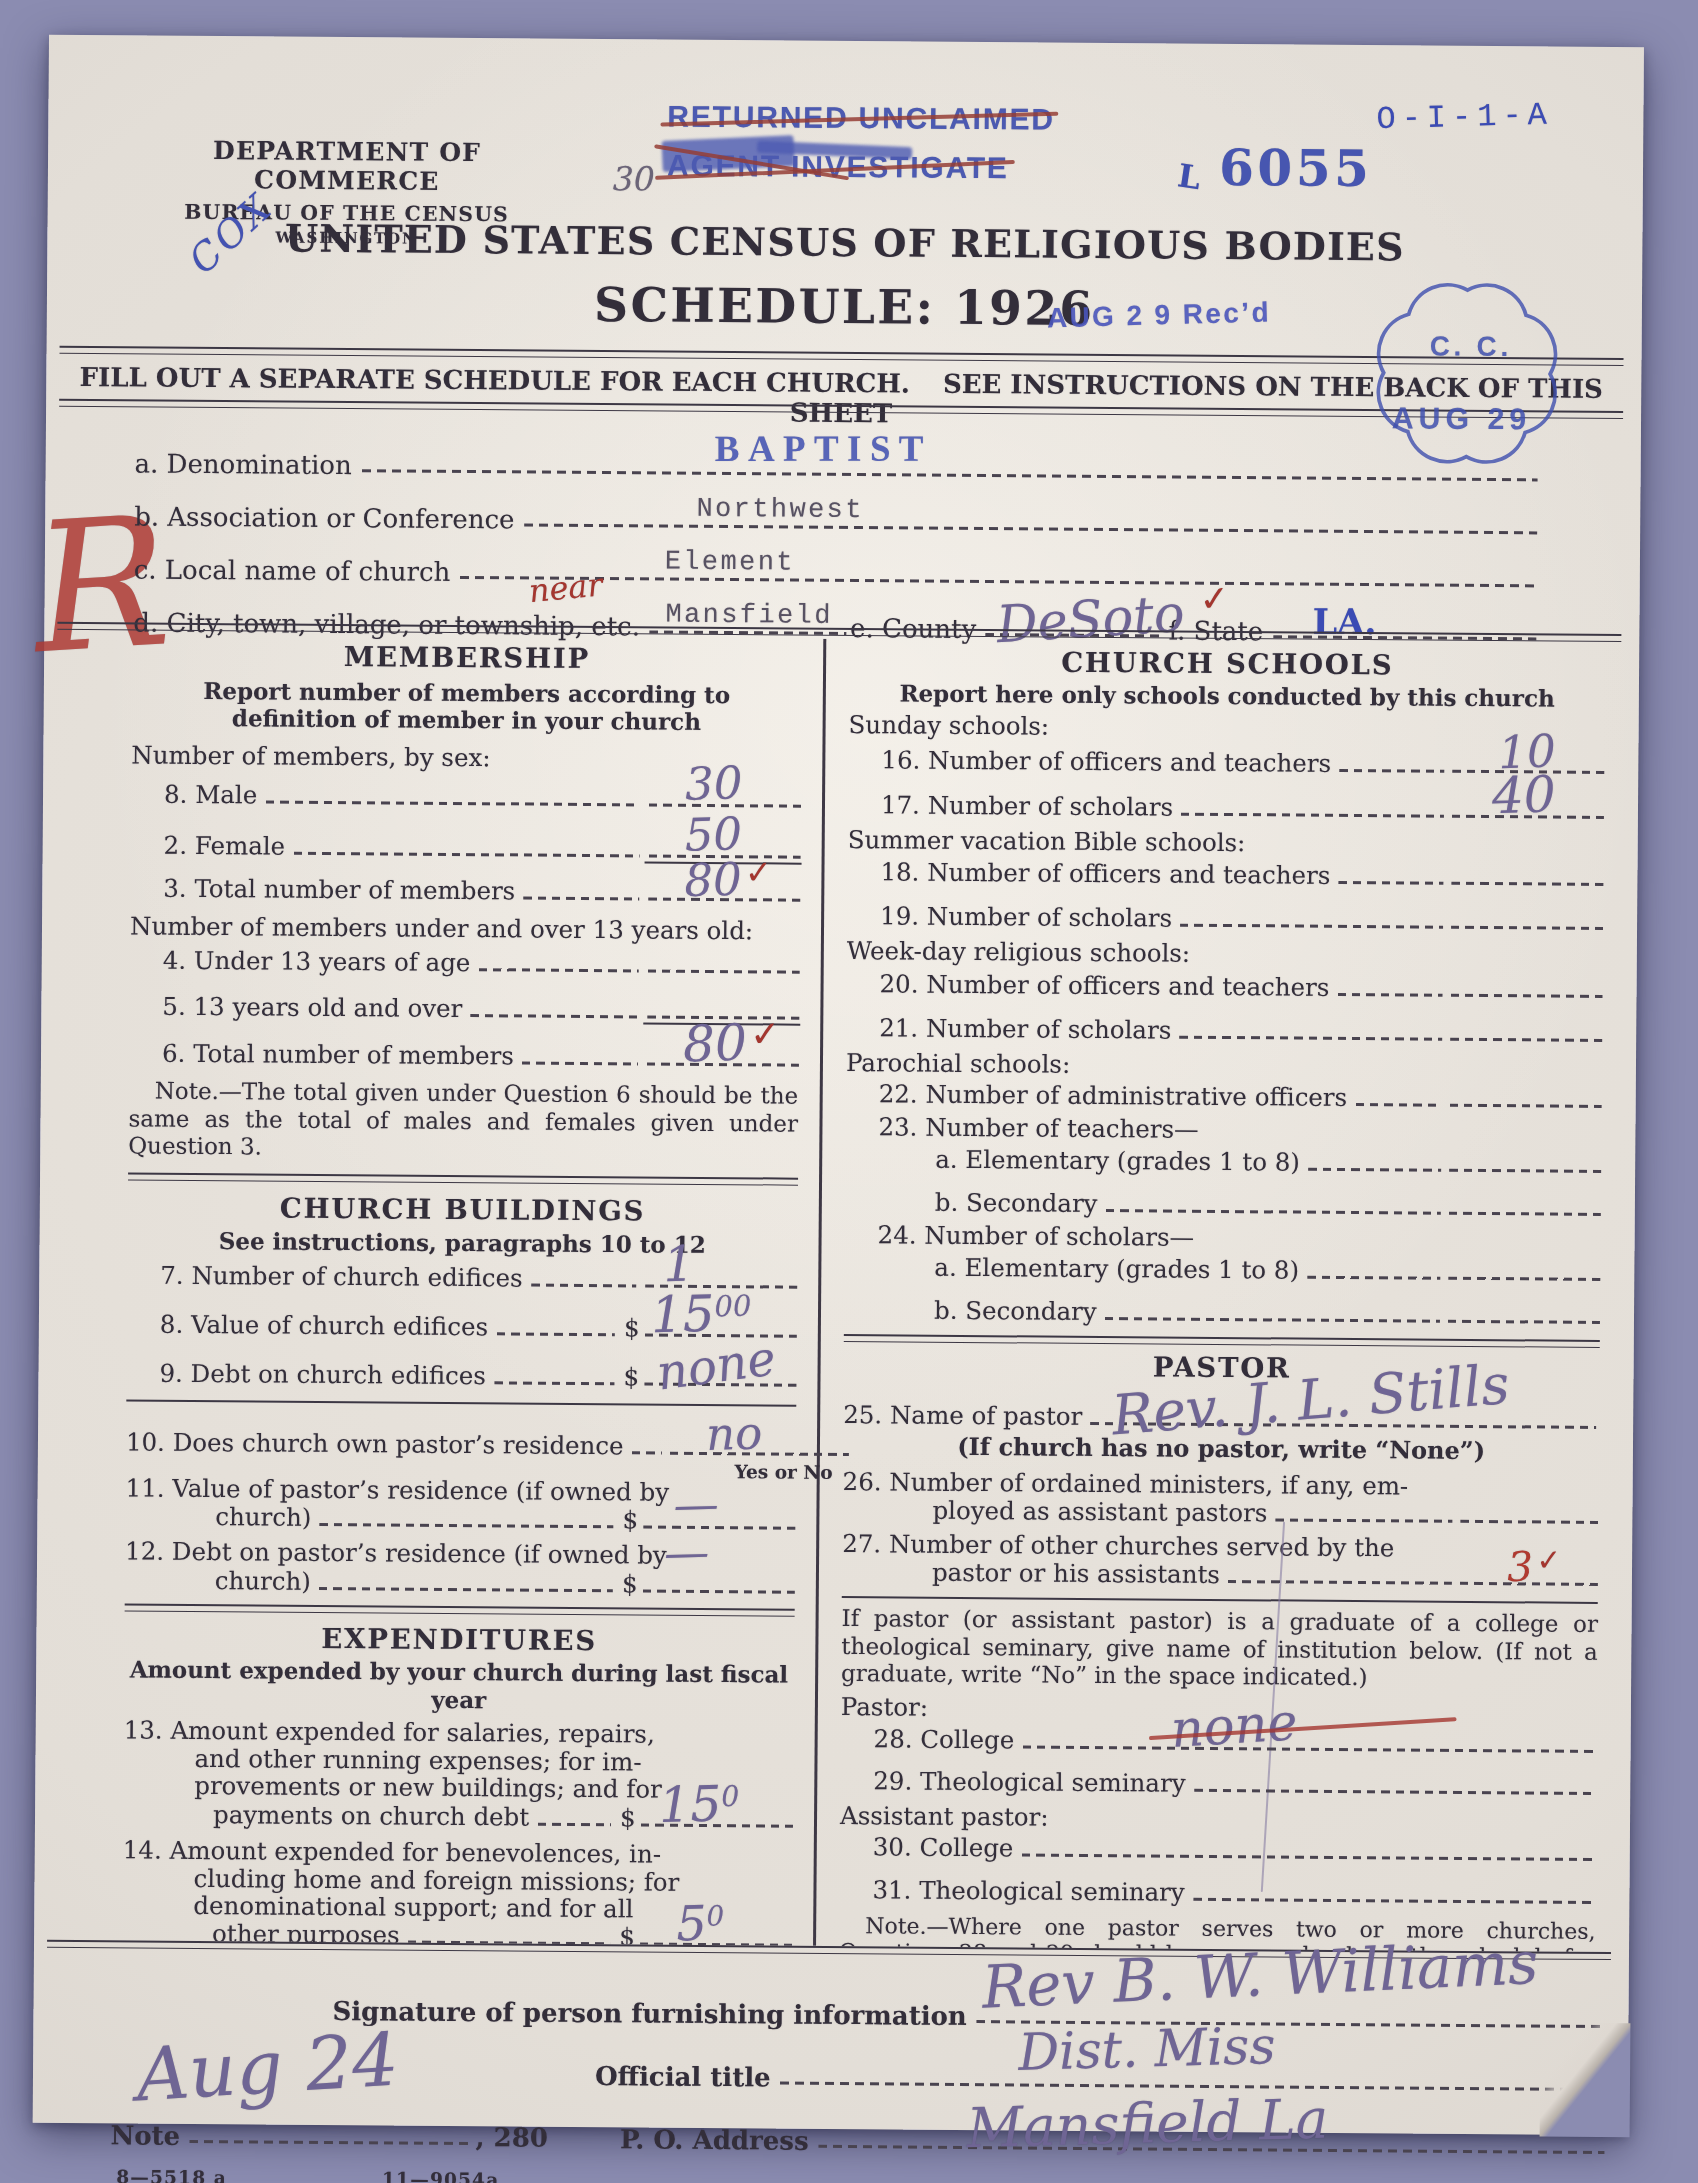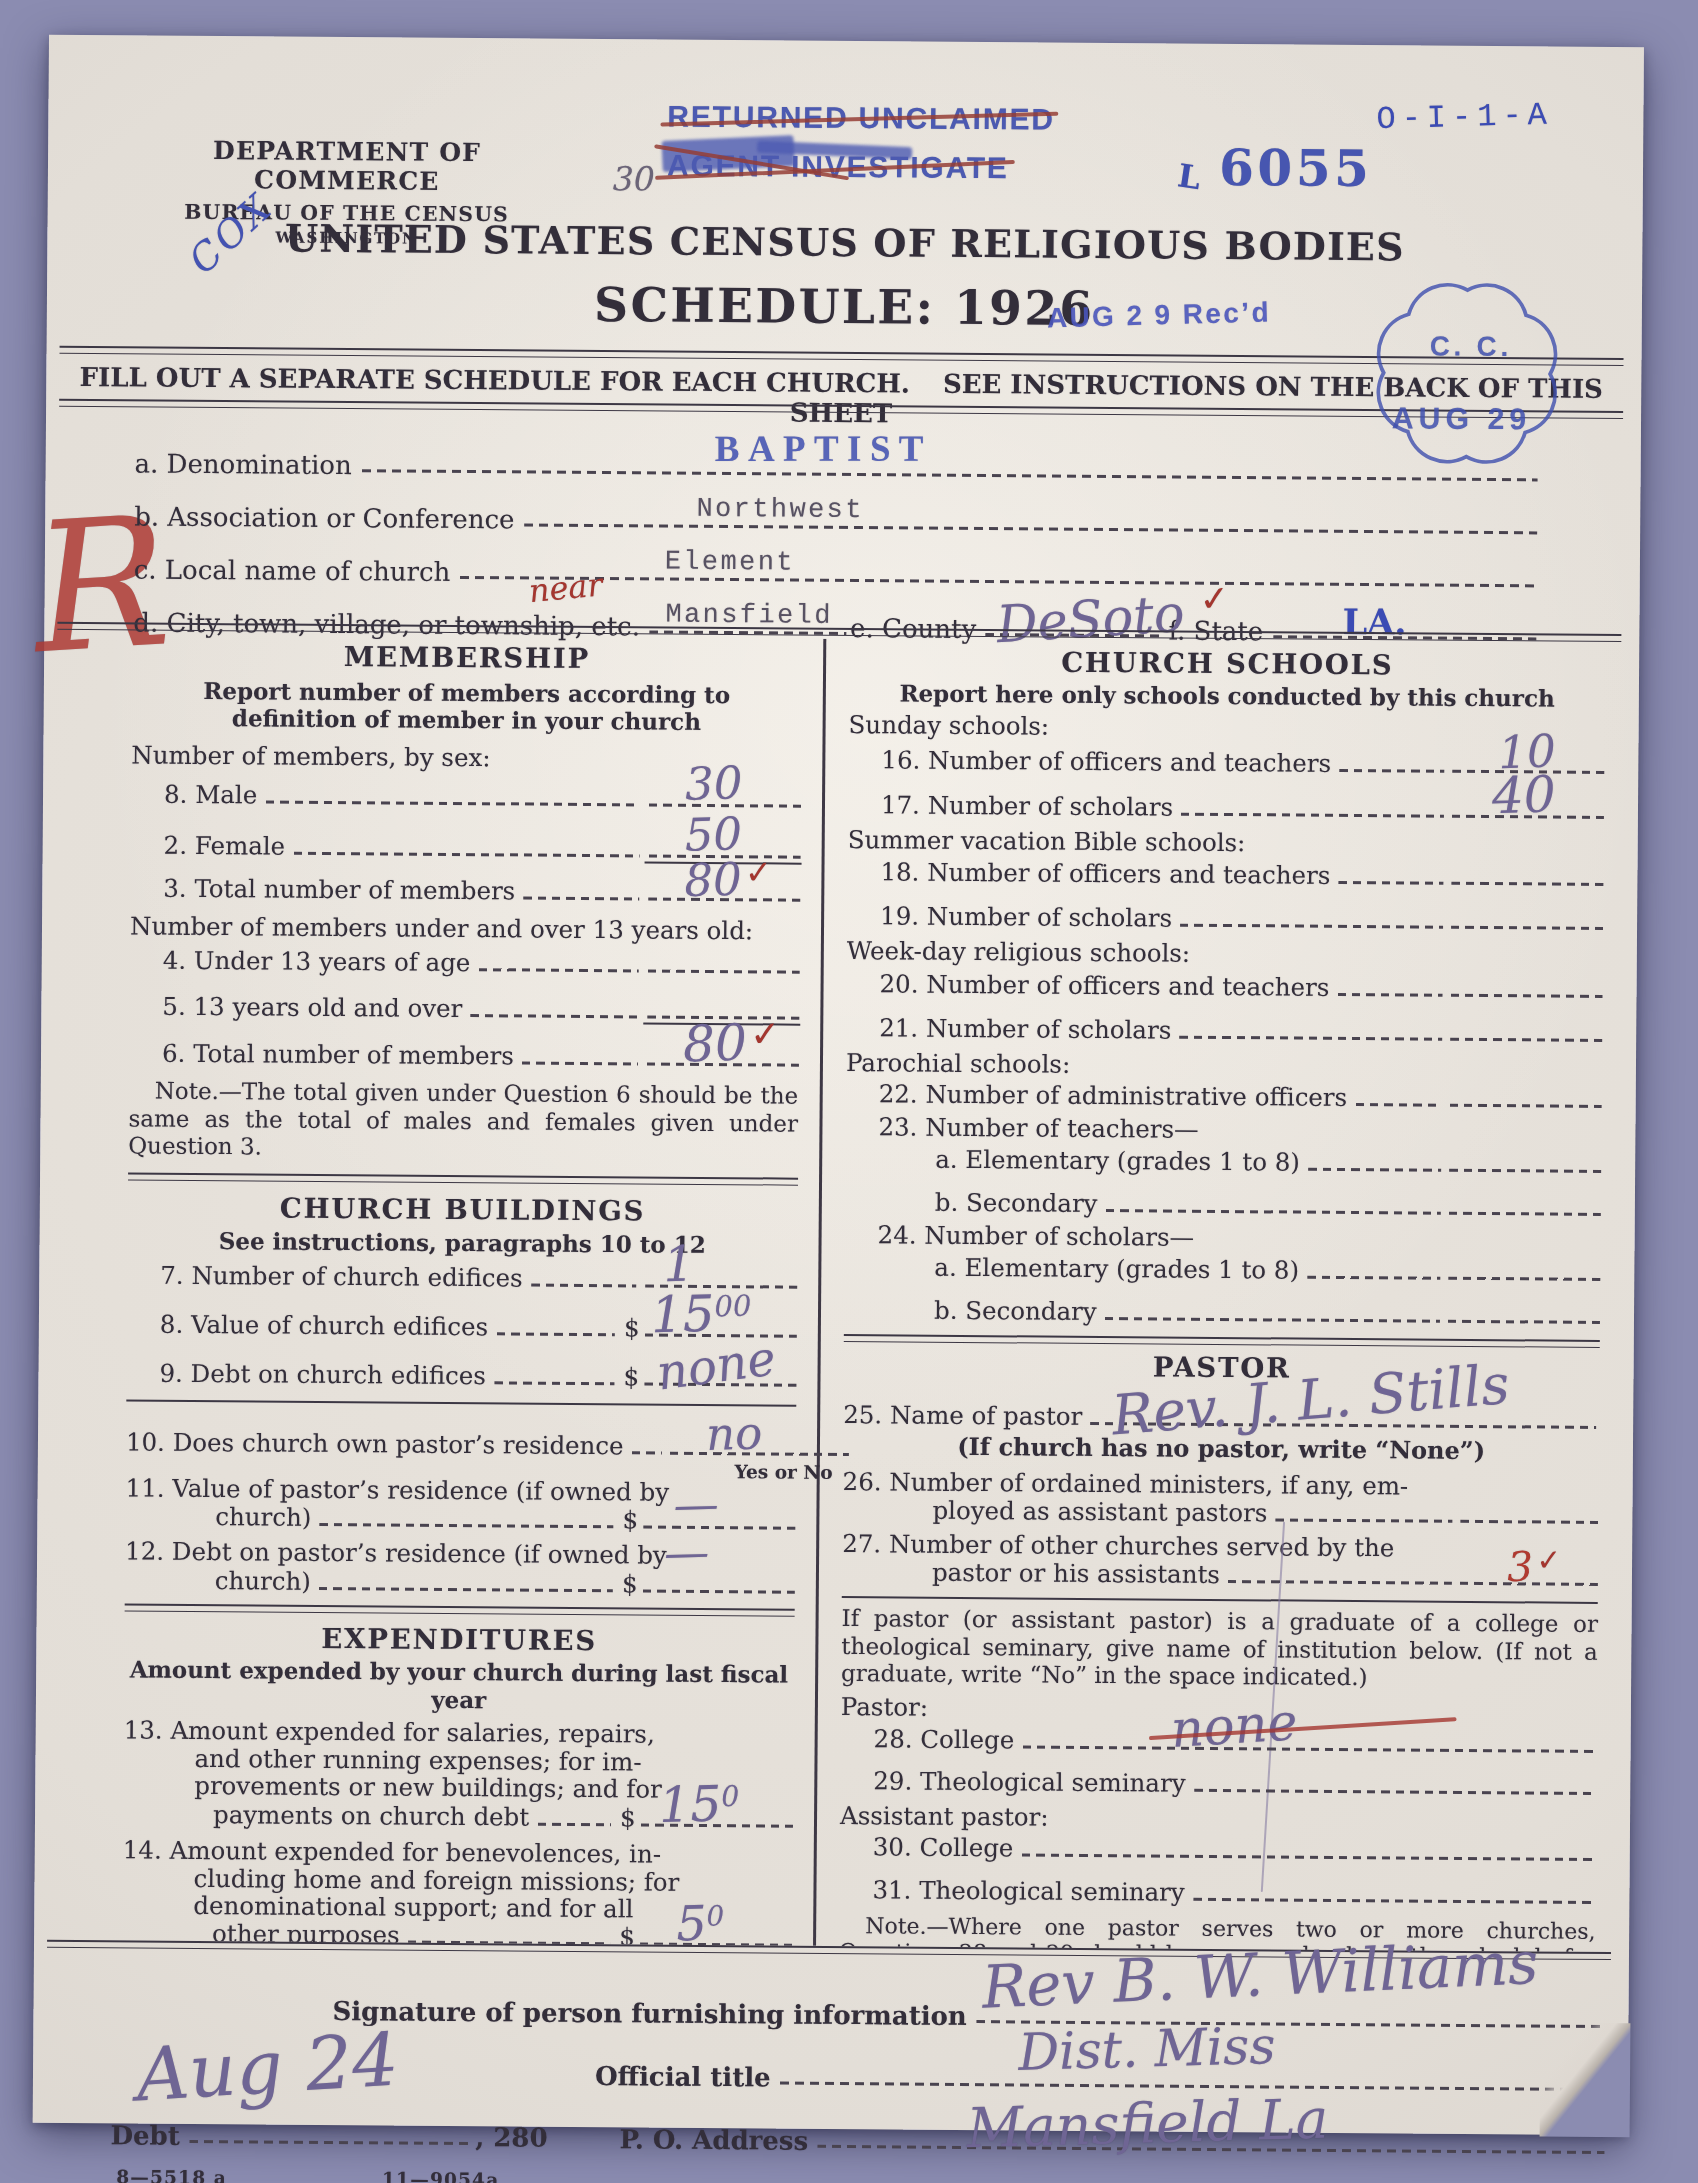--- a/index.html
+++ b/index.html
@@ -53,21 +53,21 @@
   .flead{flex:1;height:3px;margin:0 3.6px 9.6px 9.6px;position:relative;
     background:repeating-linear-gradient(90deg,#49434f 0 9px,rgba(0,0,0,0) 9px 15px);}
   .fw{width:197px;flex:none;}
   .fw2{width:179px;flex:none;}
   .tv{font-family:"Liberation Mono","DejaVu Sans Mono",monospace;font-size:27px;color:#585263;
     letter-spacing:2.4px;position:absolute;bottom:4.8px;white-space:nowrap;}
   .baptist{font-family:"Liberation Serif",serif;font-weight:bold;font-size:37px;letter-spacing:8.4px;
     color:#4453b2;bottom:6px;opacity:.88;transform:rotate(-.5deg);}
   .near{position:absolute;color:#a4362f;font-size:32px;font-style:italic;transform:rotate(-6deg);}
   .countyv{position:absolute;bottom:-4.8px;left:6%;font-size:51px;transform:rotate(-4deg);}
-  .statev{position:absolute;bottom:1.2px;left:15%;font-size:35px;color:#3b4bb4;font-weight:bold;font-style:normal;margin-left:30px;}
+  .statev{position:absolute;bottom:1.2px;left:15%;font-size:35px;color:#3b4bb4;font-weight:bold;font-style:normal;}
   .ck{color:#a4362f;font-style:normal;}
   .bigR{position:absolute;left:-10.8px;top:465px;font-size:179px;color:#ad3a34;font-style:italic;
     font-family:"DejaVu Serif",serif;opacity:.85;transform:rotate(-4deg);}
   
   .main{position:absolute;left:39px;right:30px;top:598px;height:1307px;display:flex;overflow:hidden;}
   .col-l{width:740px;flex:none;padding:0 21.5px 0 49px;box-sizing:border-box;}
   .vdiv{width:3px;flex:none;background:#3e3845;}
   .col-r{flex:1;padding:0 3.6px 0 23px;box-sizing:border-box;position:relative;}
   .sh{text-align:center;font-weight:bold;font-size:27.5px;letter-spacing:1.8px;}
   .si{text-align:center;font-weight:bold;font-size:23px;line-height:27.5px;}
@@ -470,21 +470,21 @@
 
       <div class="sigrow">
         <span>Signature of person furnishing information</span>
         <span class="flead2"></span>
       </div>
       <div class="titlerow">
         <span>Official title</span>
         <span class="flead2"></span>
       </div>
       <div class="botrow">
-        <span>Debt</span>
+        <span>Note</span>
         <span class="dlead"></span>
         <span class="yearsfx">, 280</span>
         <span class="pospace"></span>
         <span>P. O. Address</span>
         <span class="flead2"></span>
       </div>
       <div class="formnos">
         <span>8—5518 a</span>
         <span>11—9054a</span>
       </div>

